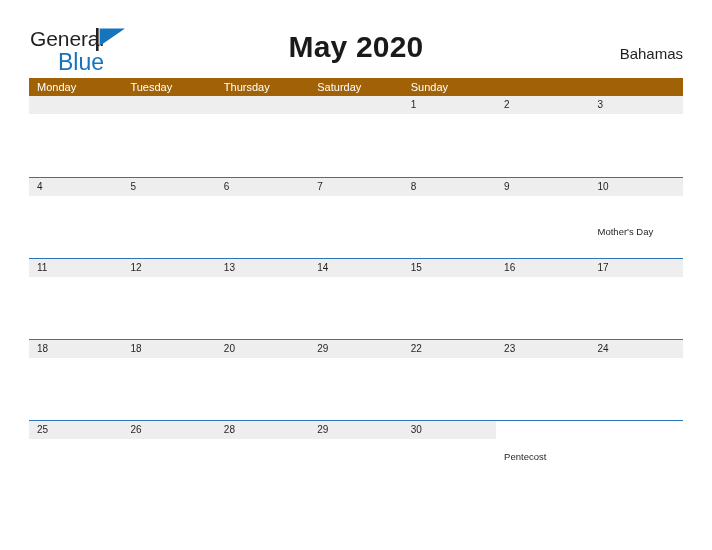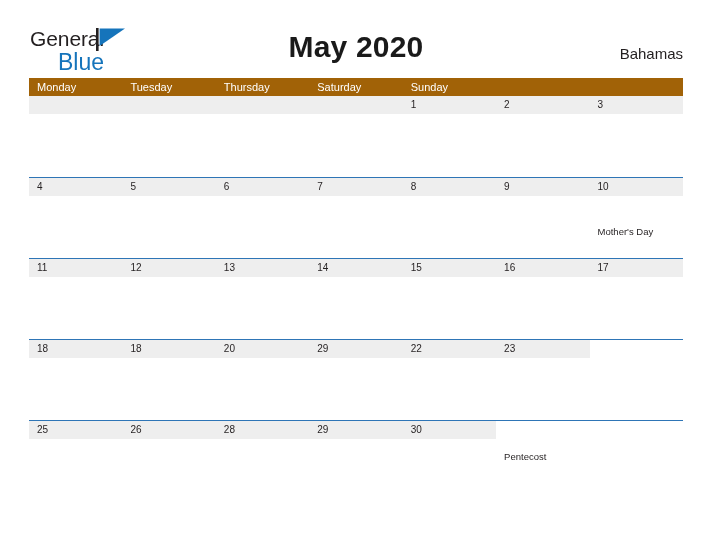--- a/index.html
+++ b/index.html
@@ -280,20 +280,23 @@
           </div>
           <div class="day-cell">
             <div class="day-band">29</div>
           </div>
           <div class="day-cell">
             <div class="day-band">22</div>
           </div>
           <div class="day-cell">
             <div class="day-band">23</div>
           </div>
+          <div class="day-cell">
+            <div class="day-band">24</div>
+          </div>
         </div>
         <div class="week-row">
           <div class="day-cell">
             <div class="day-band">25</div>
           </div>
           <div class="day-cell">
             <div class="day-band">26</div>
           </div>
           <div class="day-cell">
             <div class="day-band">28</div>

